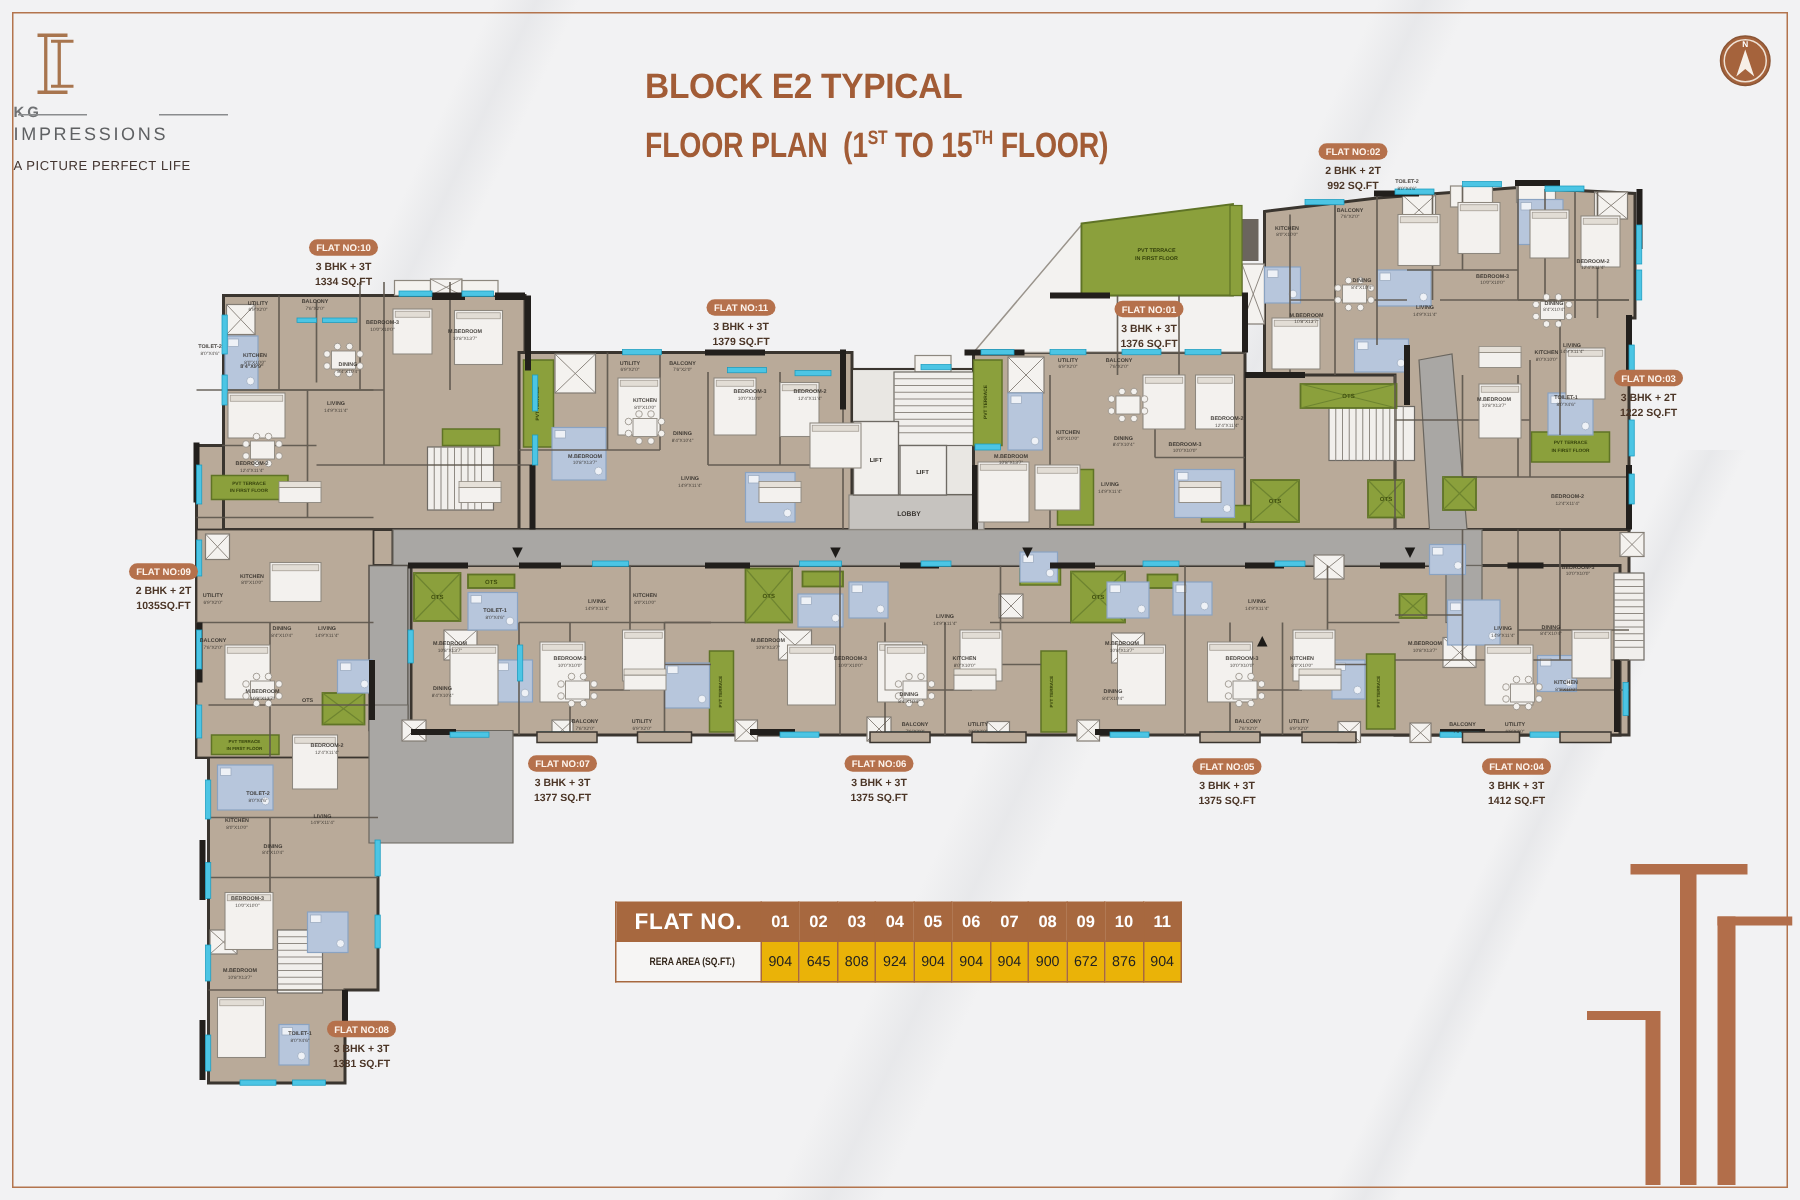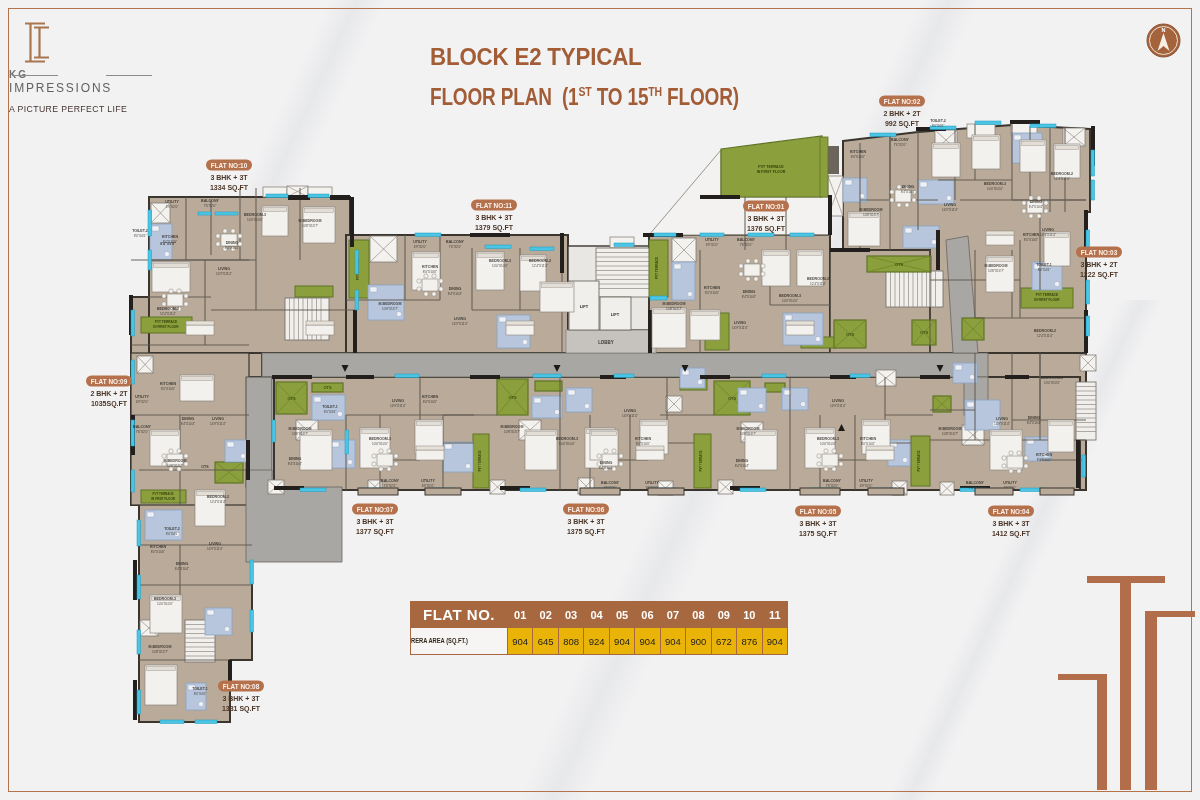--- a/index.html
+++ b/index.html
@@ -16,21 +16,21 @@
   .impress{color:#5f6163;font-size:12px;letter-spacing:1.8px;margin-top:1px;white-space:nowrap;}
   .tagline{color:#433530;font-size:8.7px;font-weight:normal;letter-spacing:0.4px;margin-top:9px;white-space:nowrap;}
   
   .title{position:absolute;left:430px;top:40px;color:#a25c36;font-weight:bold;font-size:23.5px;line-height:34.5px;letter-spacing:-0.2px;transform:scaleX(0.95);transform-origin:left top;}
   .title sup{font-size:13px;}
   
   .tbl{position:absolute;left:410px;top:601px;width:378px;border-collapse:collapse;table-layout:fixed;
        font-family:"Liberation Sans", sans-serif;}
   .tbl td{border:1px solid #a7683f;text-align:center;vertical-align:middle;padding:0;}
   .tbl .hdr{background:#a7683f;color:#fff;font-weight:bold;font-size:11px;}
-  .tbl .lbl{text-align:left;padding-left:0;font-weight:bold;font-size:7.2px;color:#33261a;line-height:9.5px;background:#f6f5f4;white-space:nowrap;}
+  .tbl .lbl{text-align:left;padding-left:22px;font-weight:bold;font-size:7.2px;color:#33261a;line-height:9.5px;background:#f6f5f4;white-space:nowrap;}
   .tbl .lbl .sq{display:inline-block;transform:scaleX(0.8);transform-origin:left center;white-space:nowrap;}
   .tbl .num{font-size:9.5px;color:#222;background:#eab308;}
   .r0{height:26px;} .r1{height:27px;} .r2{height:30px;} .r3{height:23px;} .r4{height:27px;}
   svg text{font-family:"Liberation Sans", sans-serif;}
 </style>
 </head>
 <body>
 
 <div class="vein" style="left:0;top:0;width:520px;height:420px;transform:rotate(0deg);"></div>
 <div class="vein" style="left:560px;top:0;width:640px;height:300px;"></div>

